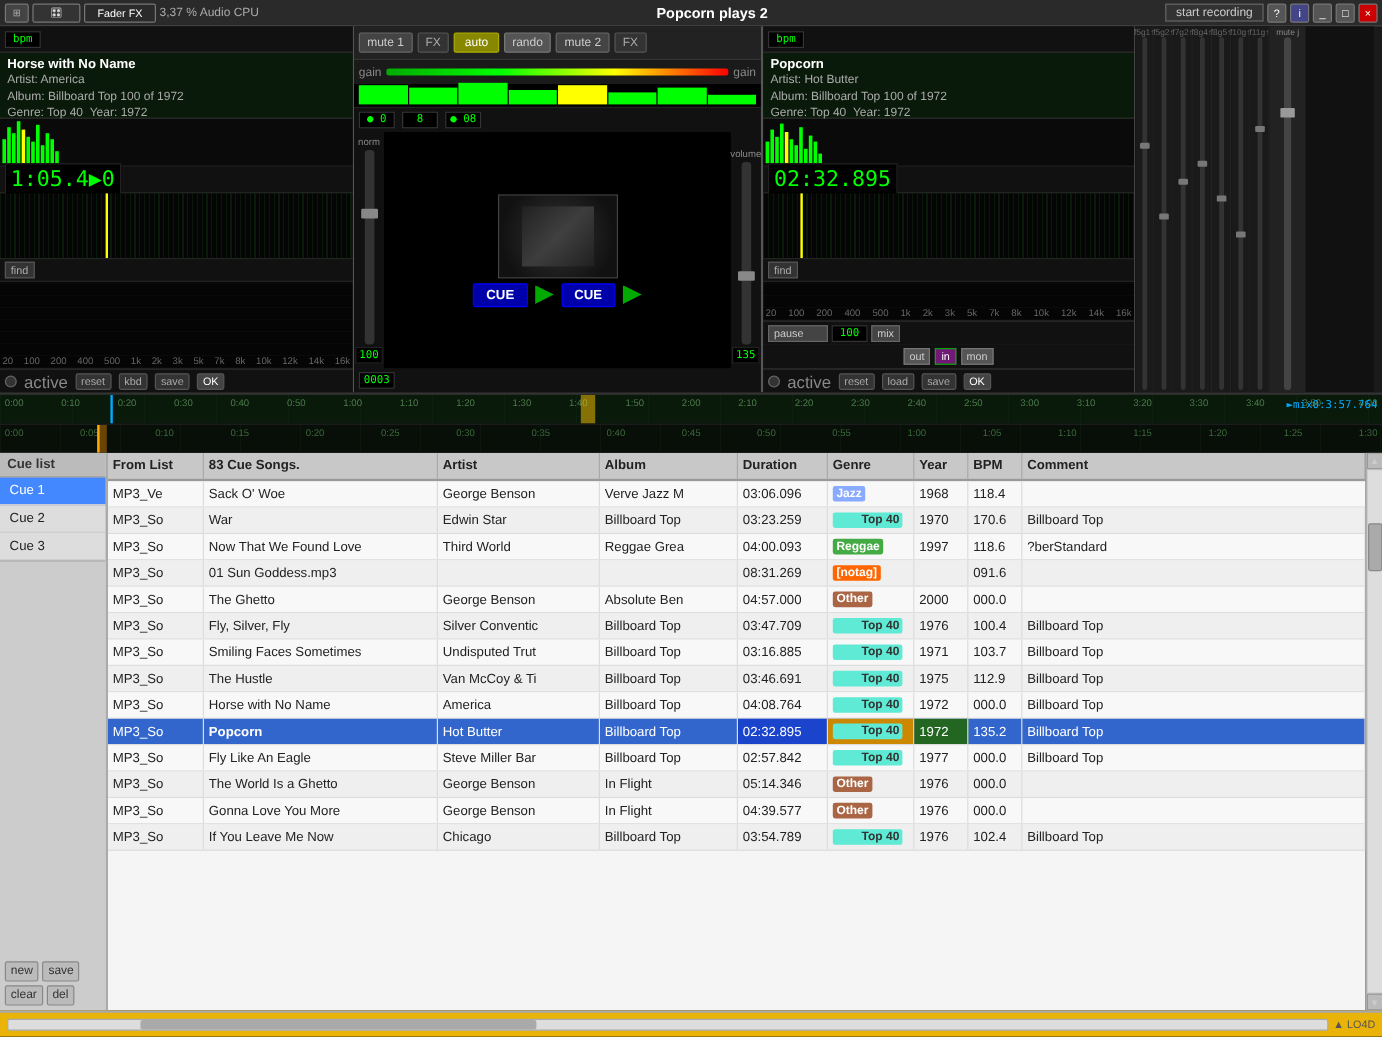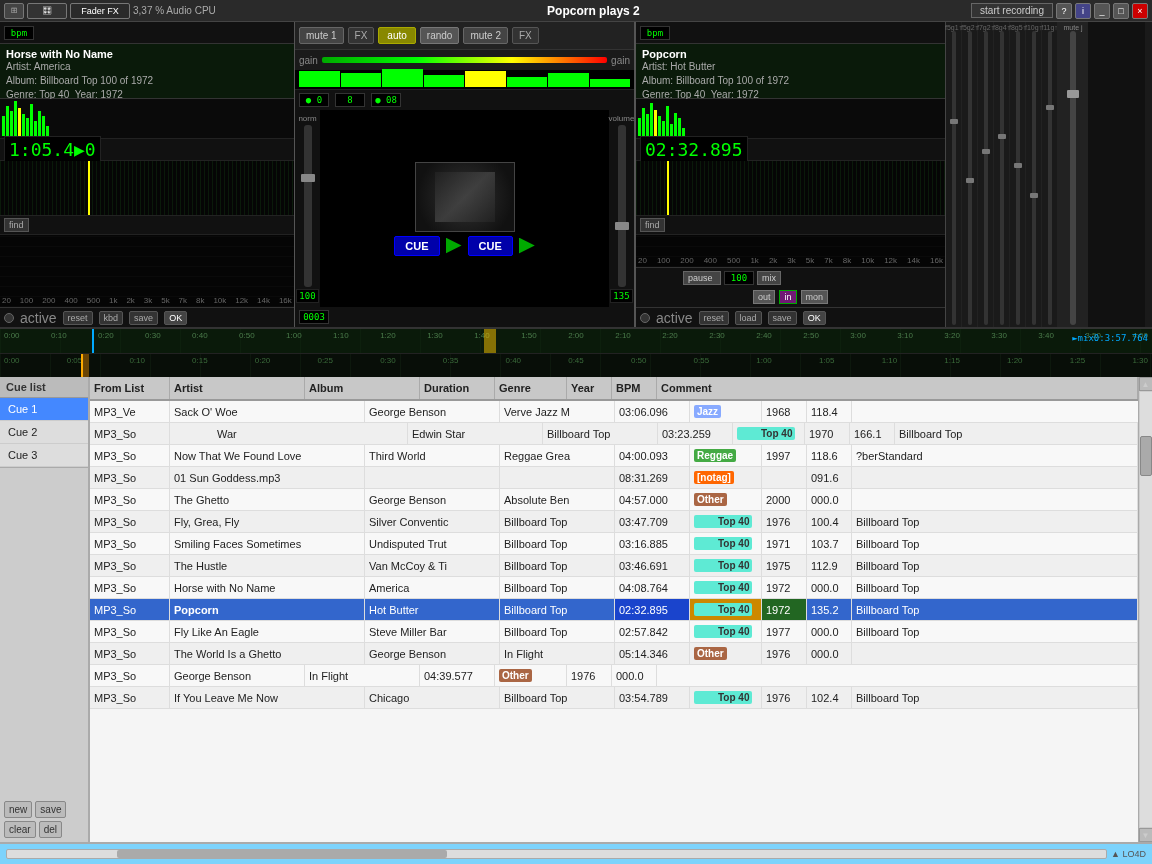--- a/index.html
+++ b/index.html
@@ -295,21 +295,21 @@
       background: #aaa;
       border: 1px solid #888;
       border-radius: 2px;
       position: absolute;
       top: 10%;
     }
 
     
     .bottom-bar {
       height: 22px;
-      background: #7dd3fc;
+      background: #eab308;
       border-top: 2px solid #aaa;
       display: flex;
       align-items: center;
       gap: 4px;
       padding: 0 6px;
     }
     .bottom-scrollbar {
       flex: 1;
       height: 10px;
       background: #ddd;
@@ -365,21 +365,21 @@
       width: 200px;
       background: #1a1a2a;
       border-left: 1px solid #444;
       display: flex;
       flex-direction: column;
     }
     .out-btn { background: #555; border: 1px solid #777; color: #ccc; font-size: 9px; padding: 1px 4px; cursor: pointer; }
     .in-btn { background: #701a75; border: 1px solid #0a0; color: #fff; font-size: 9px; padding: 1px 4px; cursor: pointer; }
     .mon-btn { background: #555; border: 1px solid #777; color: #ccc; font-size: 9px; padding: 1px 4px; cursor: pointer; }
 
-    .pause-btn { background: #444; border: 1px solid #666; color: #ccc; font-size: 9px; padding: 1px 4px; cursor: pointer; width: 38px; margin-left: 43px; }
+    .pause-btn { background: #444; border: 1px solid #666; color: #ccc; font-size: 9px; padding: 1px 4px; cursor: pointer; width: 50px; }
     .mix-btn { background: #444; border: 1px solid #666; color: #ccc; font-size: 9px; padding: 1px 4px; cursor: pointer; }
 
     .find-btn {
       background: #333; border: 1px solid #555;
       color: #aaa; font-size: 9px; padding: 1px 4px;
       cursor: pointer;
     }
 
     .time-display {
       background: #000;
@@ -549,21 +549,21 @@
         </div>
 
         <div style="display:flex;align-items:center;gap:6px;margin-top:4px;">
           <div class="cue-btn">CUE</div>
           <div style="width:16px;height:16px;background:#0a0;cursor:pointer;clip-path:polygon(0 0,100% 50%,0 100%);"></div>
           <div class="cue-btn">CUE</div>
           <div style="width:16px;height:16px;background:#0a0;cursor:pointer;clip-path:polygon(0 0,100% 50%,0 100%);"></div>
         </div>
       </div>
 
-      <div style="width:25px;display:flex;flex-direction:column;align-items:center;padding:4px 0;gap:2px;">
+      <div style="width:25px;display:flex;flex-direction:column;align-items:center;padding:4px 0;gap:2px;margin-top:10px;">
         <div style="font-size:8px;color:#888;">volume</div>
         <div style="flex:1;width:8px;background:#333;border-radius:3px;position:relative;">
           <div style="width:14px;height:8px;background:#888;position:absolute;left:-3px;top:60%;border-radius:1px;"></div>
         </div>
         <div class="pitch-display">135</div>
       </div>
     </div>
 
     <div style="display:flex;align-items:center;background:#111;height:20px;padding:0 4px;">
       <div class="bpm-display">0003</div>
@@ -792,20 +792,23 @@
           <div class="sidebar-btn">clear</div>
           <div class="sidebar-btn">del</div>
         </div>
       </div>
     </div>
 
     <div class="track-table-area">
 
       <div class="track-table-header">
         <div class="th col-file">From List</div>
+        <div class="th" style="width:195px;">
+          <span>83 Cue Songs.</span>
+        </div>
         <div class="th col-artist">Artist</div>
         <div class="th col-album">Album</div>
         <div class="th col-duration">Duration</div>
         <div class="th col-genre">Genre</div>
         <div class="th col-year">Year</div>
         <div class="th col-bpm">BPM</div>
         <div class="th col-comment">Comment</div>
       </div>
 
       <div class="track-table-body" id="track-tbody">
@@ -816,29 +819,29 @@
     <div class="td col-album">Verve Jazz M</div>
     <div class="td col-duration" style="">03:06.096</div>
     <div class="td col-genre" style="">
               <span class="genre-badge genre-jazz">Jazz</span>
             </div>
     <div class="td col-year" style="">1968</div>
     <div class="td col-bpm">118.4</div>
   </div>
           <div class="track-row">
     <div class="td col-file">MP3_So</div>
-    <div class="td" style="width:195px;margin-left:43px;">War</div>
+    <div class="td" style="width:195px;">War</div>
     <div class="td col-artist">Edwin Star</div>
     <div class="td col-album">Billboard Top</div>
     <div class="td col-duration" style="">03:23.259</div>
     <div class="td col-genre" style="">
               <span class="genre-badge genre-top40">Top 40</span>
             </div>
     <div class="td col-year" style="">1970</div>
-    <div class="td col-bpm">166.1</div>
+    <div class="td col-bpm">170.6</div>
     <div class="td col-comment">Billboard Top</div>
   </div>
           <div class="track-row">
     <div class="td col-file">MP3_So</div>
     <div class="td" style="width:195px;">Now That We Found Love</div>
     <div class="td col-artist">Third World</div>
     <div class="td col-album">Reggae Grea</div>
     <div class="td col-duration" style="">04:00.093</div>
     <div class="td col-genre" style="">
               <span class="genre-badge genre-reggae">Reggae</span>
@@ -868,21 +871,21 @@
     <div class="td col-duration" style="">04:57.000</div>
     <div class="td col-genre" style="">
               <span class="genre-badge genre-other">Other</span>
             </div>
     <div class="td col-year" style="">2000</div>
     <div class="td col-bpm">000.0</div>
     <div class="td col-comment"></div>
   </div>
           <div class="track-row">
     <div class="td col-file">MP3_So</div>
-    <div class="td" style="width:195px;">Fly, Grea, Fly</div>
+    <div class="td" style="width:195px;">Fly, Silver, Fly</div>
     <div class="td col-artist">Silver Conventic</div>
     <div class="td col-album">Billboard Top</div>
     <div class="td col-duration" style="">03:47.709</div>
     <div class="td col-genre" style="">
               <span class="genre-badge genre-top40">Top 40</span>
             </div>
     <div class="td col-year" style="">1976</div>
     <div class="td col-bpm">100.4</div>
     <div class="td col-comment">Billboard Top</div>
   </div>
@@ -959,20 +962,21 @@
     <div class="td col-duration" style="">05:14.346</div>
     <div class="td col-genre" style="">
               <span class="genre-badge genre-other">Other</span>
             </div>
     <div class="td col-year" style="">1976</div>
     <div class="td col-bpm">000.0</div>
     <div class="td col-comment"></div>
   </div>
           <div class="track-row">
     <div class="td col-file">MP3_So</div>
+    <div class="td" style="width:195px;">Gonna Love You More</div>
     <div class="td col-artist">George Benson</div>
     <div class="td col-album">In Flight</div>
     <div class="td col-duration" style="">04:39.577</div>
     <div class="td col-genre" style="">
               <span class="genre-badge genre-other">Other</span>
             </div>
     <div class="td col-year" style="">1976</div>
     <div class="td col-bpm">000.0</div>
     <div class="td col-comment"></div>
   </div>

